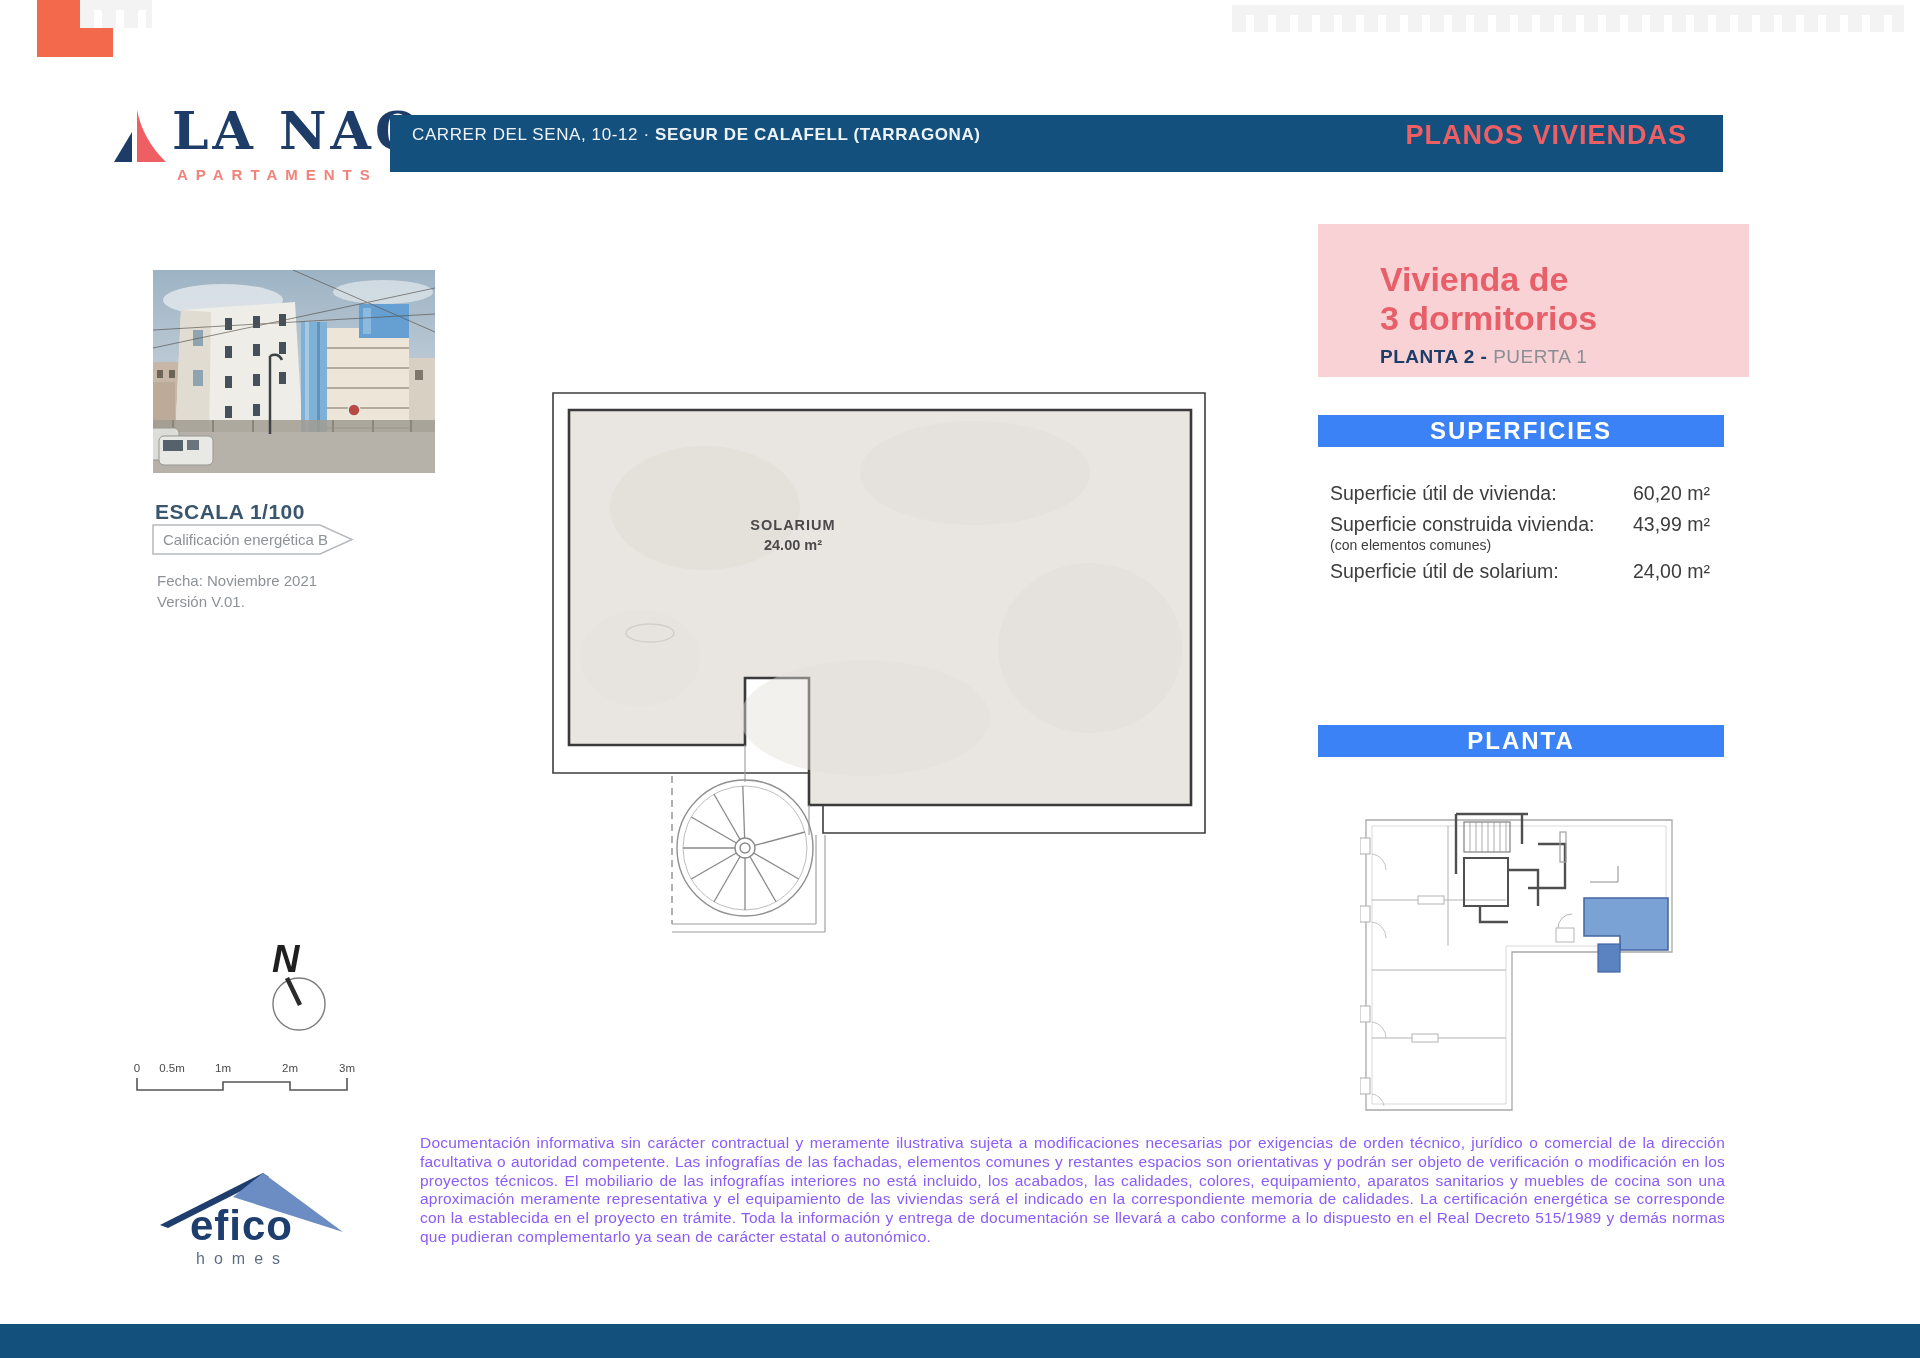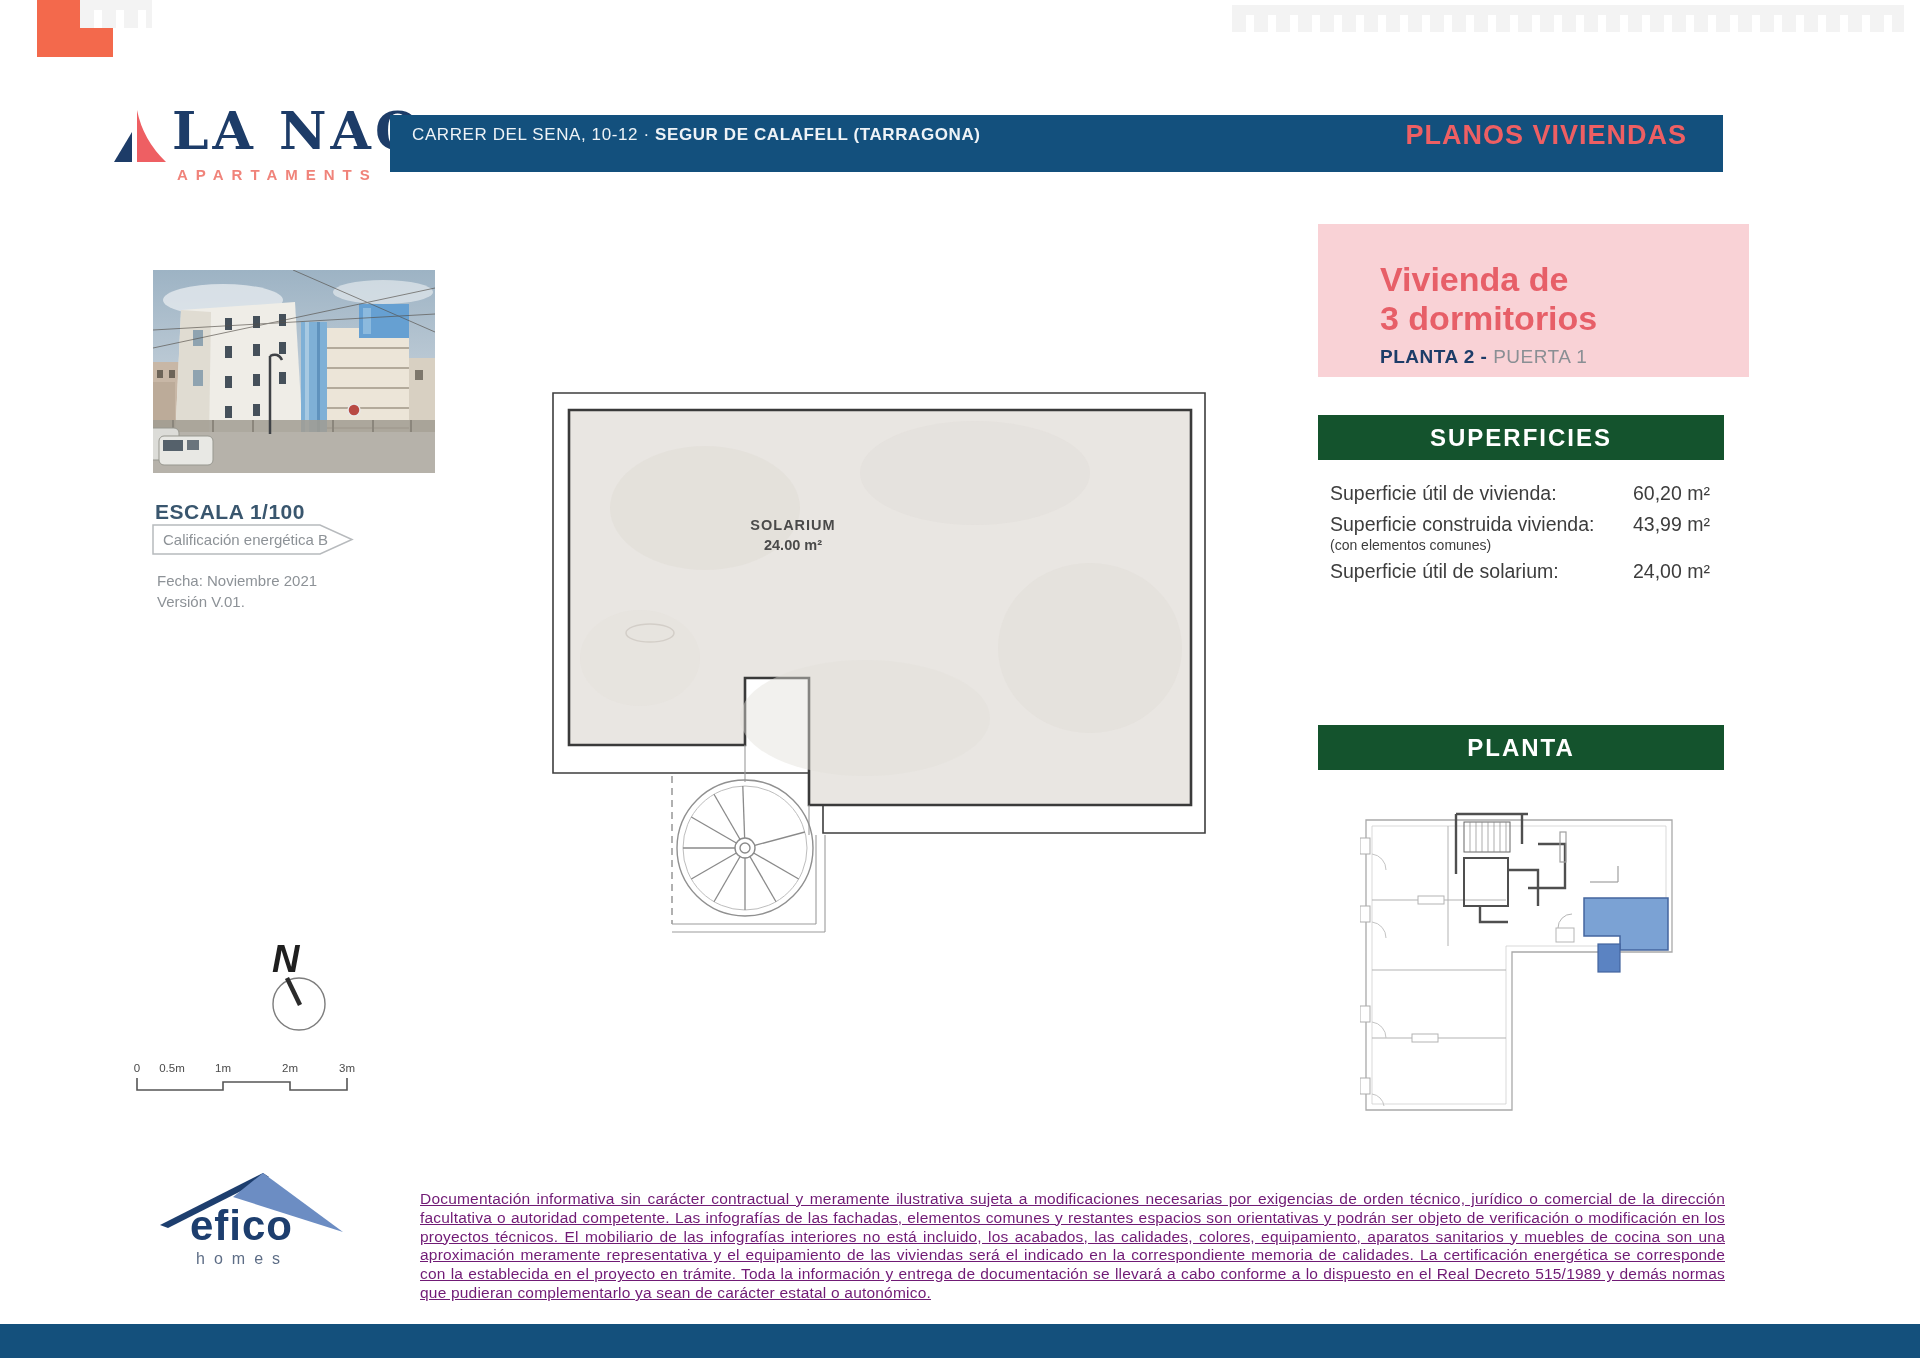--- a/index.html
+++ b/index.html
@@ -35,35 +35,35 @@
 
   
   .unit-card { left:1318px; top:224px; width:431px; height:153px; background:#f9d2d6; }
   .unit-title { position:absolute; left:62px; top:36px; font-size:34px; font-weight:bold;
                 color:#e75f68; line-height:39px; }
   .unit-floor { position:absolute; left:62px; top:122px; font-size:19px; letter-spacing:0.5px; }
   .unit-floor .f { color:#1d3c68; font-weight:bold; }
   .unit-floor .d { color:#8a8f94; }
 
   
-  .section-bar { width:406px; height:45px; background:#14532d; color:#fff;
+  .section-bar { width:406px; height:32px; background:#3b82f6; color:#fff;
                  display:flex; align-items:center; justify-content:center;
                  font-size:24px; font-weight:bold; letter-spacing:2px; }
   .bar-superficies { left:1318px; top:415px; }
   .bar-planta      { left:1318px; top:725px; }
 
   
   .sup-rows { left:1330px; top:470px; width:400px; height:130px; }
   .sup-row { position:absolute; left:0; width:400px; color:#3d3d3d; font-size:19.5px; }
   .sup-row .val { position:absolute; left:303px; top:0; }
   .sup-note { font-size:14px; color:#3d3d3d; margin-top:1px; }
 
   
-  .legal { left:420px; top:1190px; width:1305px; font-size:15.5px; line-height:18.8px;
-           color:#701a75; text-align:justify; letter-spacing:0.2px;text-decoration:underline; }
+  .legal { left:420px; top:1134px; width:1305px; font-size:15.5px; line-height:18.8px;
+           color:#8b5cf6; text-align:justify; letter-spacing:0.2px; }
   .footer-bar { left:0; top:1324px; width:1920px; height:34px; background:#14507c; }
 
   
   .efico-name { left:190px; top:1202px; font-size:42px; font-weight:bold; color:#1d3e6e; letter-spacing:1px; }
   .efico-sub  { left:196px; top:1250px; font-size:16px; color:#5d6d86; letter-spacing:9px; }
 
   svg text { font-family:"Liberation Sans", sans-serif; }
 </style>
 </head>
 <body>

